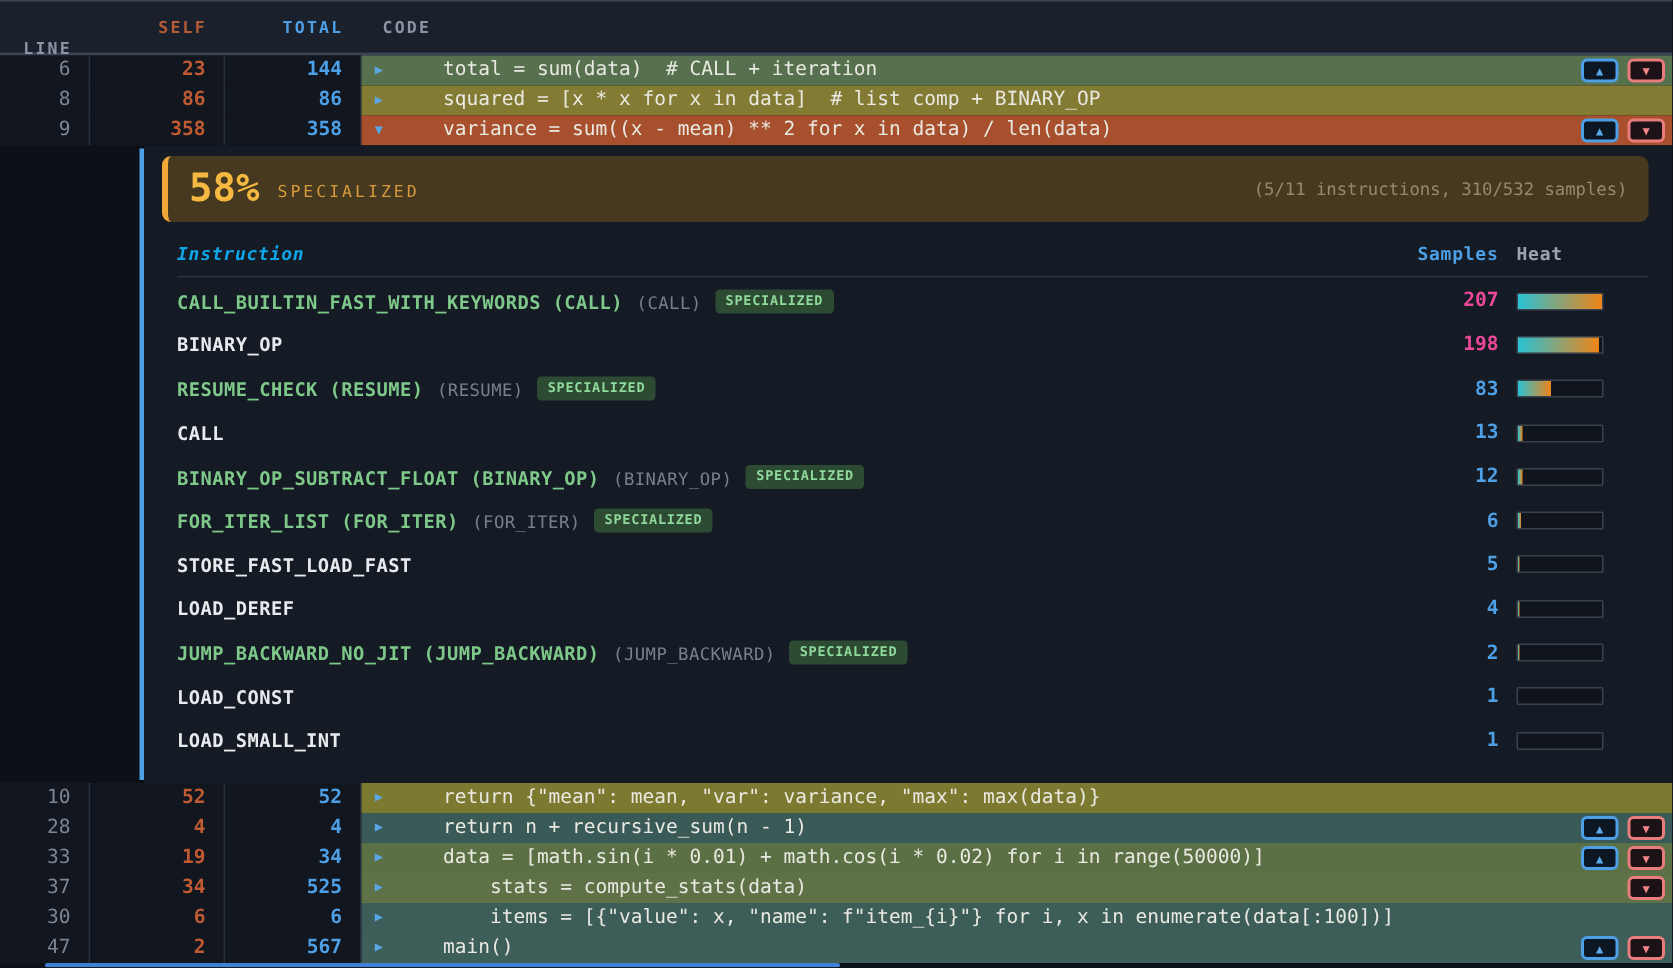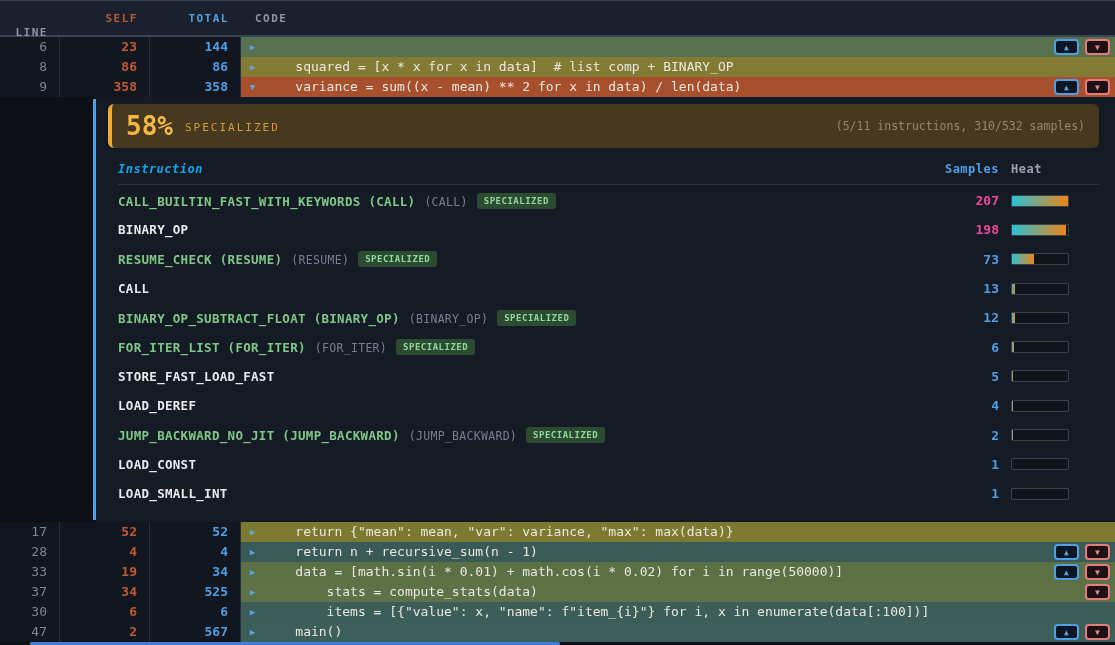--- a/index.html
+++ b/index.html
@@ -101,20 +101,21 @@
     <span class="c c-code th-gray">CODE</span>
   </div>
 
   <div class="rows-top" id="rows-top">
       <div class="crow">
         <span class="gcell g-line">6</span>
         <span class="gcell g-self">23</span>
         <span class="gcell g-total">144</span>
         <div class="codecell" style="background: rgb(87, 112, 77);">
           <span class="expander">▶</span>
+          <span class="codetext">    total = sum(data)  # CALL + iteration</span>
           <div class="rowbtns">
             <div class="navbtn up">▲</div>
             <div class="navbtn down">▼</div>
           </div>
         </div>
       </div>
       <div class="crow">
         <span class="gcell g-line">8</span>
         <span class="gcell g-self">86</span>
         <span class="gcell g-total">86</span>
@@ -171,21 +172,21 @@
           <div class="heatbar">
             <div class="heatfill" style="width: 96%;"></div>
           </div>
         </div>
         <div class="irow">
           <div class="iname">
             <span class="nm-spec">RESUME_CHECK (RESUME)</span>
             <span class="paren">(RESUME)</span>
             <span class="badge">SPECIALIZED</span>
           </div>
-          <span class="isamples cold">73</span>
+          <span class="isamples cold">83</span>
           <div class="heatbar">
             <div class="heatfill" style="width: 40%;"></div>
           </div>
         </div>
         <div class="irow">
           <div class="iname">
             <span class="nm-plain">CALL</span>
           </div>
           <span class="isamples cold">13</span>
           <div class="heatbar">
@@ -259,21 +260,21 @@
           <span class="isamples cold">1</span>
           <div class="heatbar">
             <div class="heatfill" style="width: 0.7%;"></div>
           </div>
         </div>
       </div>
   </div>
 
   <div class="rows-bottom" id="rows-bottom">
       <div class="crow">
-        <span class="gcell g-line">17</span>
+        <span class="gcell g-line">10</span>
         <span class="gcell g-self">52</span>
         <span class="gcell g-total">52</span>
         <div class="codecell" style="background: rgb(124, 122, 48);">
           <span class="expander">▶</span>
           <span class="codetext">    return {"mean": mean, "var": variance, "max": max(data)}</span>
         </div>
       </div>
       <div class="crow">
         <span class="gcell g-line">28</span>
         <span class="gcell g-self">4</span>

